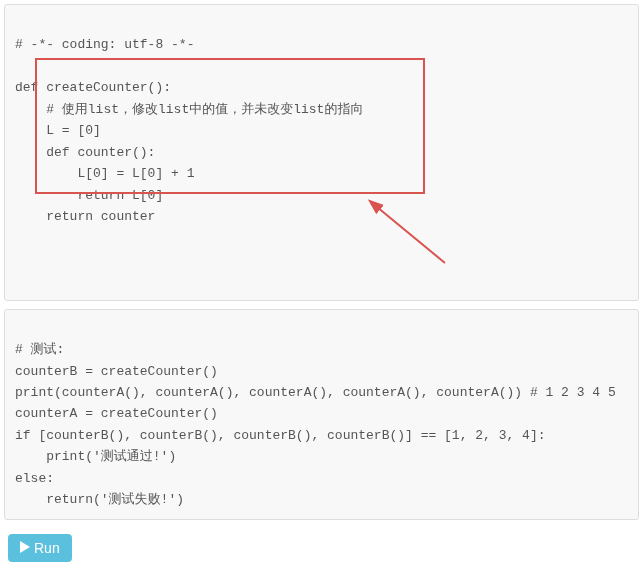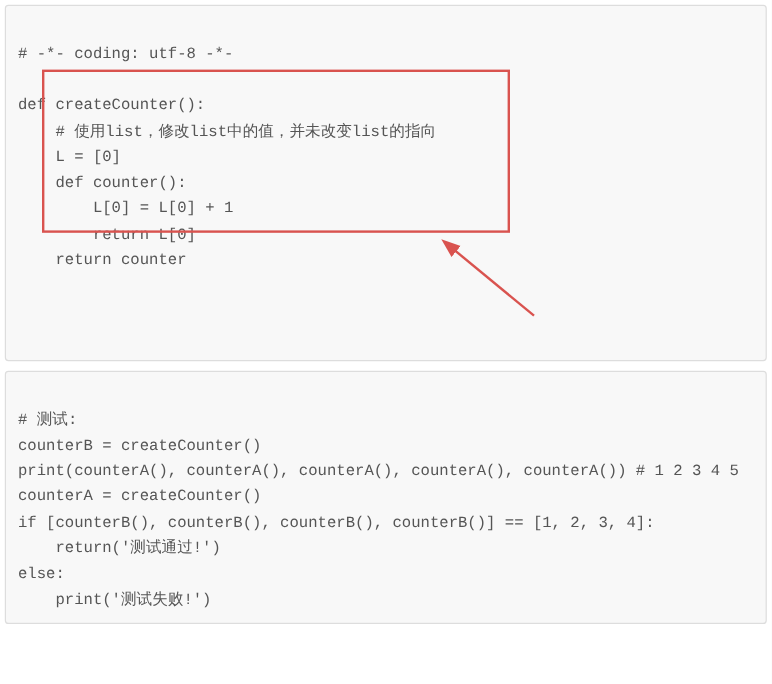--- a/index.html
+++ b/index.html
@@ -74,23 +74,31 @@
       <line x1="440" y1="258" x2="372" y2="202" stroke="#d9534f" stroke-width="2" marker-end="url(#ah)"></line>
     </svg>
   </div>
 
   <div class="code-block">
 <span># 测试:</span>
 <span>counterB = createCounter()</span>
 <span>print(counterA(), counterA(), counterA(), counterA(), counterA()) # 1 2 3 4 5</span>
 <span>counterA = createCounter()</span>
 <span>if [counterB(), counterB(), counterB(), counterB()] == [1, 2, 3, 4]:</span>
-<span>    return('测试通过!')</span>
+<span>    print('测试通过!')</span>
 <span>else:</span>
-<span>    print('测试失败!')</span></div>
+<span>    return('测试失败!')</span></div>
 
+  <button class="run-btn">
+    <span class="play-icon">
+      <svg width="10" height="12" viewBox="0 0 10 12">
+          <path d="M0,0 L10,6 L0,12 Z" fill="#fff"></path>
+        </svg>
+    </span>
+    <span>Run</span>
+  </button>
 
   
 
   
 
   
 </div>
 
 </body></html>

